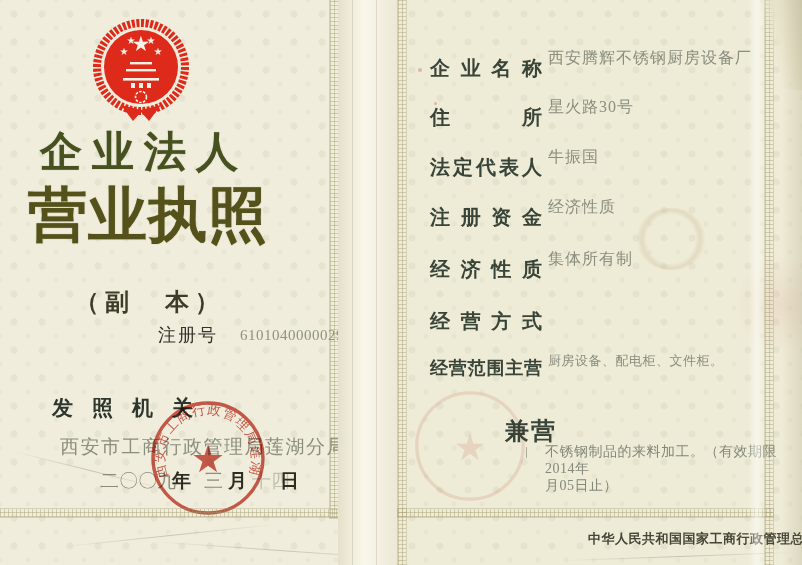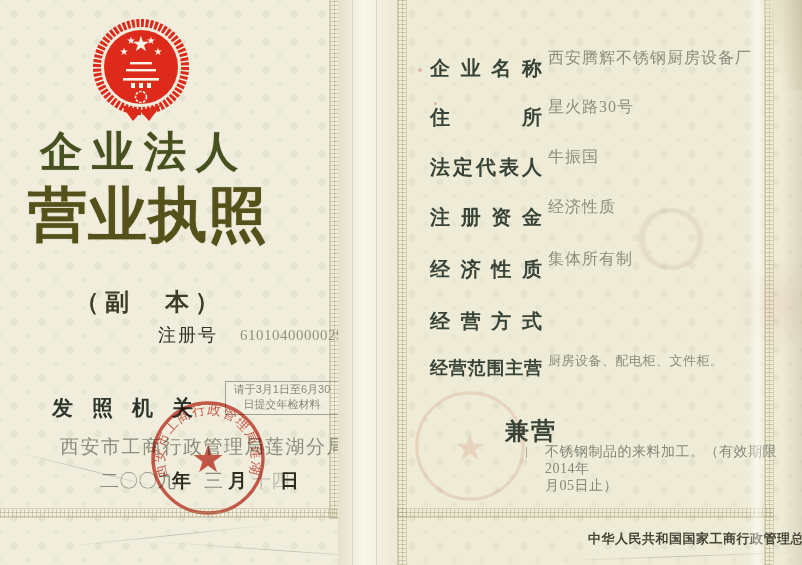--- a/index.html
+++ b/index.html
@@ -138,24 +138,20 @@
       <path d="M28,88 L40,104 L48,95 L56,104 L68,88 L48,93 Z" fill="#de2a1a"></path>
     </svg>
 
     <div class="title1">企业法人</div>
     <div class="title2">营业执照</div>
     <div class="copy-label">（副　本）</div>
 
     <div class="reg-label">注册号</div>
     <div class="reg-no">61010400000294</div>
 
-    <div class="notice-box">
-      <div>请于3月1日至6月30</div>
-      <div>日提交年检材料</div>
-    </div>
 
     <div class="issuer-label">发照机关</div>
     <div class="issuer-name">西安市工商行政管理局莲湖分局</div>
 
     <div class="date-line">
       <span class="d-grey" style="left:0;">二〇〇九</span>
       <span class="d-dark" style="left:72px;">年</span>
       <span class="d-grey" style="left:104px;">三</span>
       <span class="d-dark" style="left:128px;">月</span>
       <span class="d-grey" style="left:152px;opacity:.45;">十四</span>

